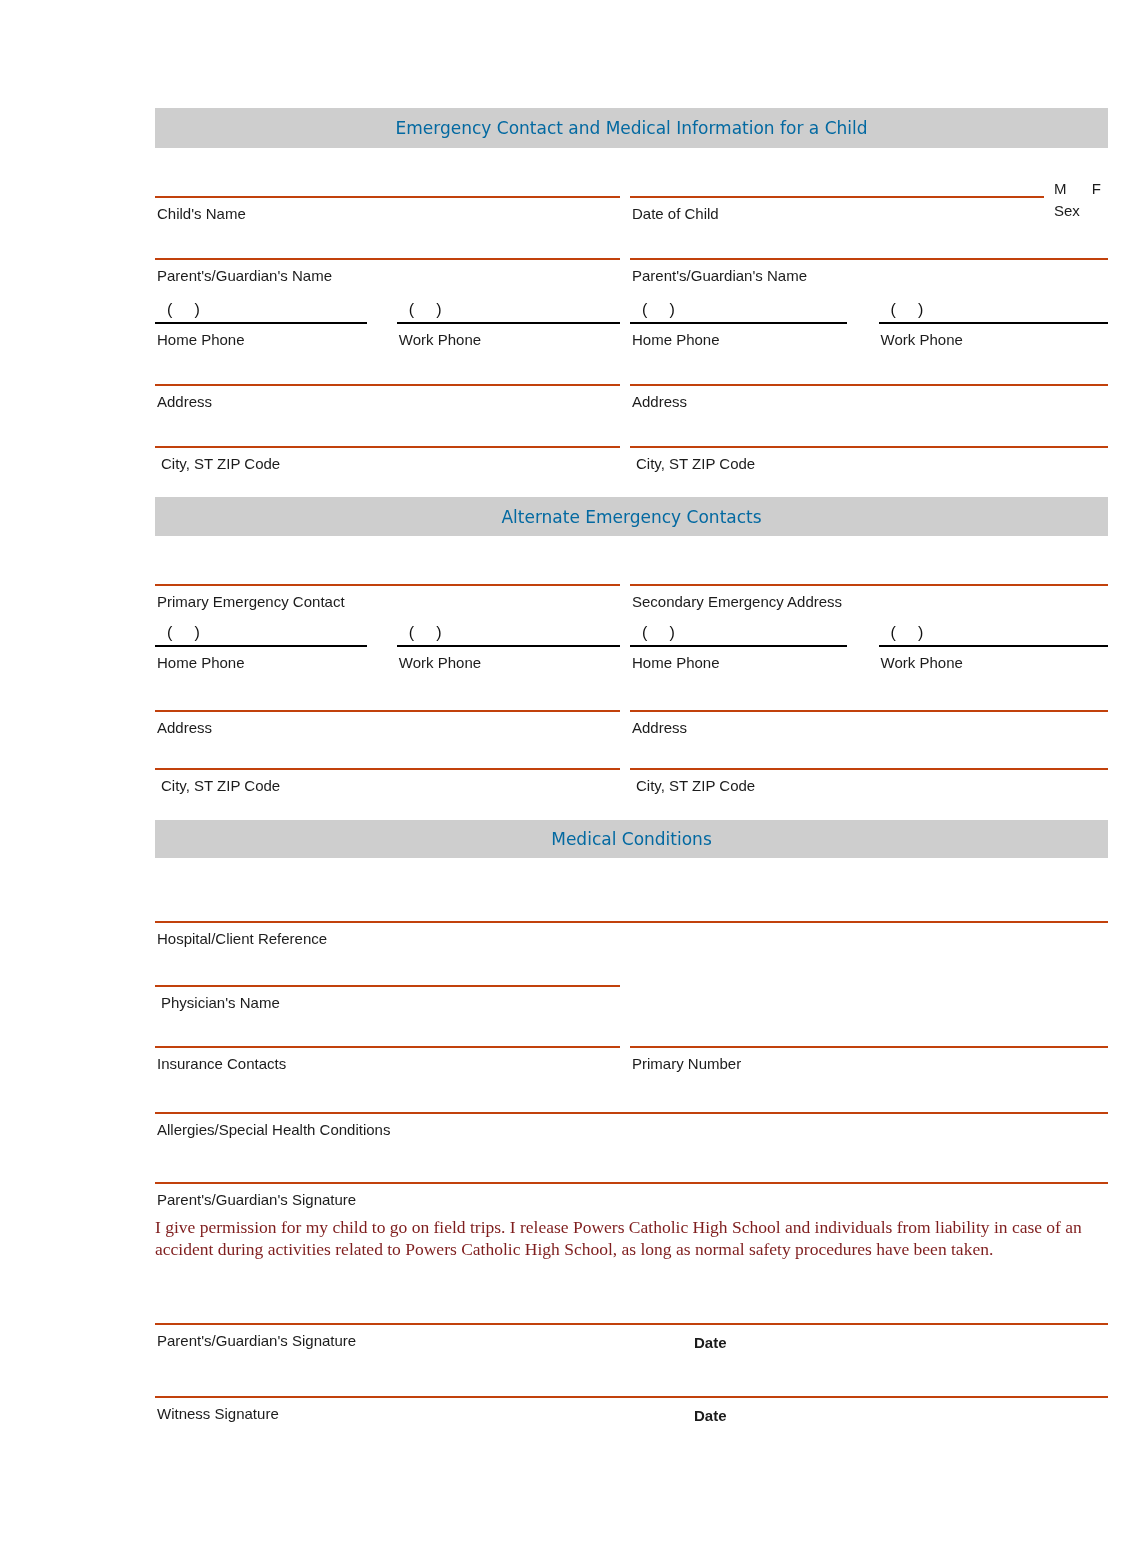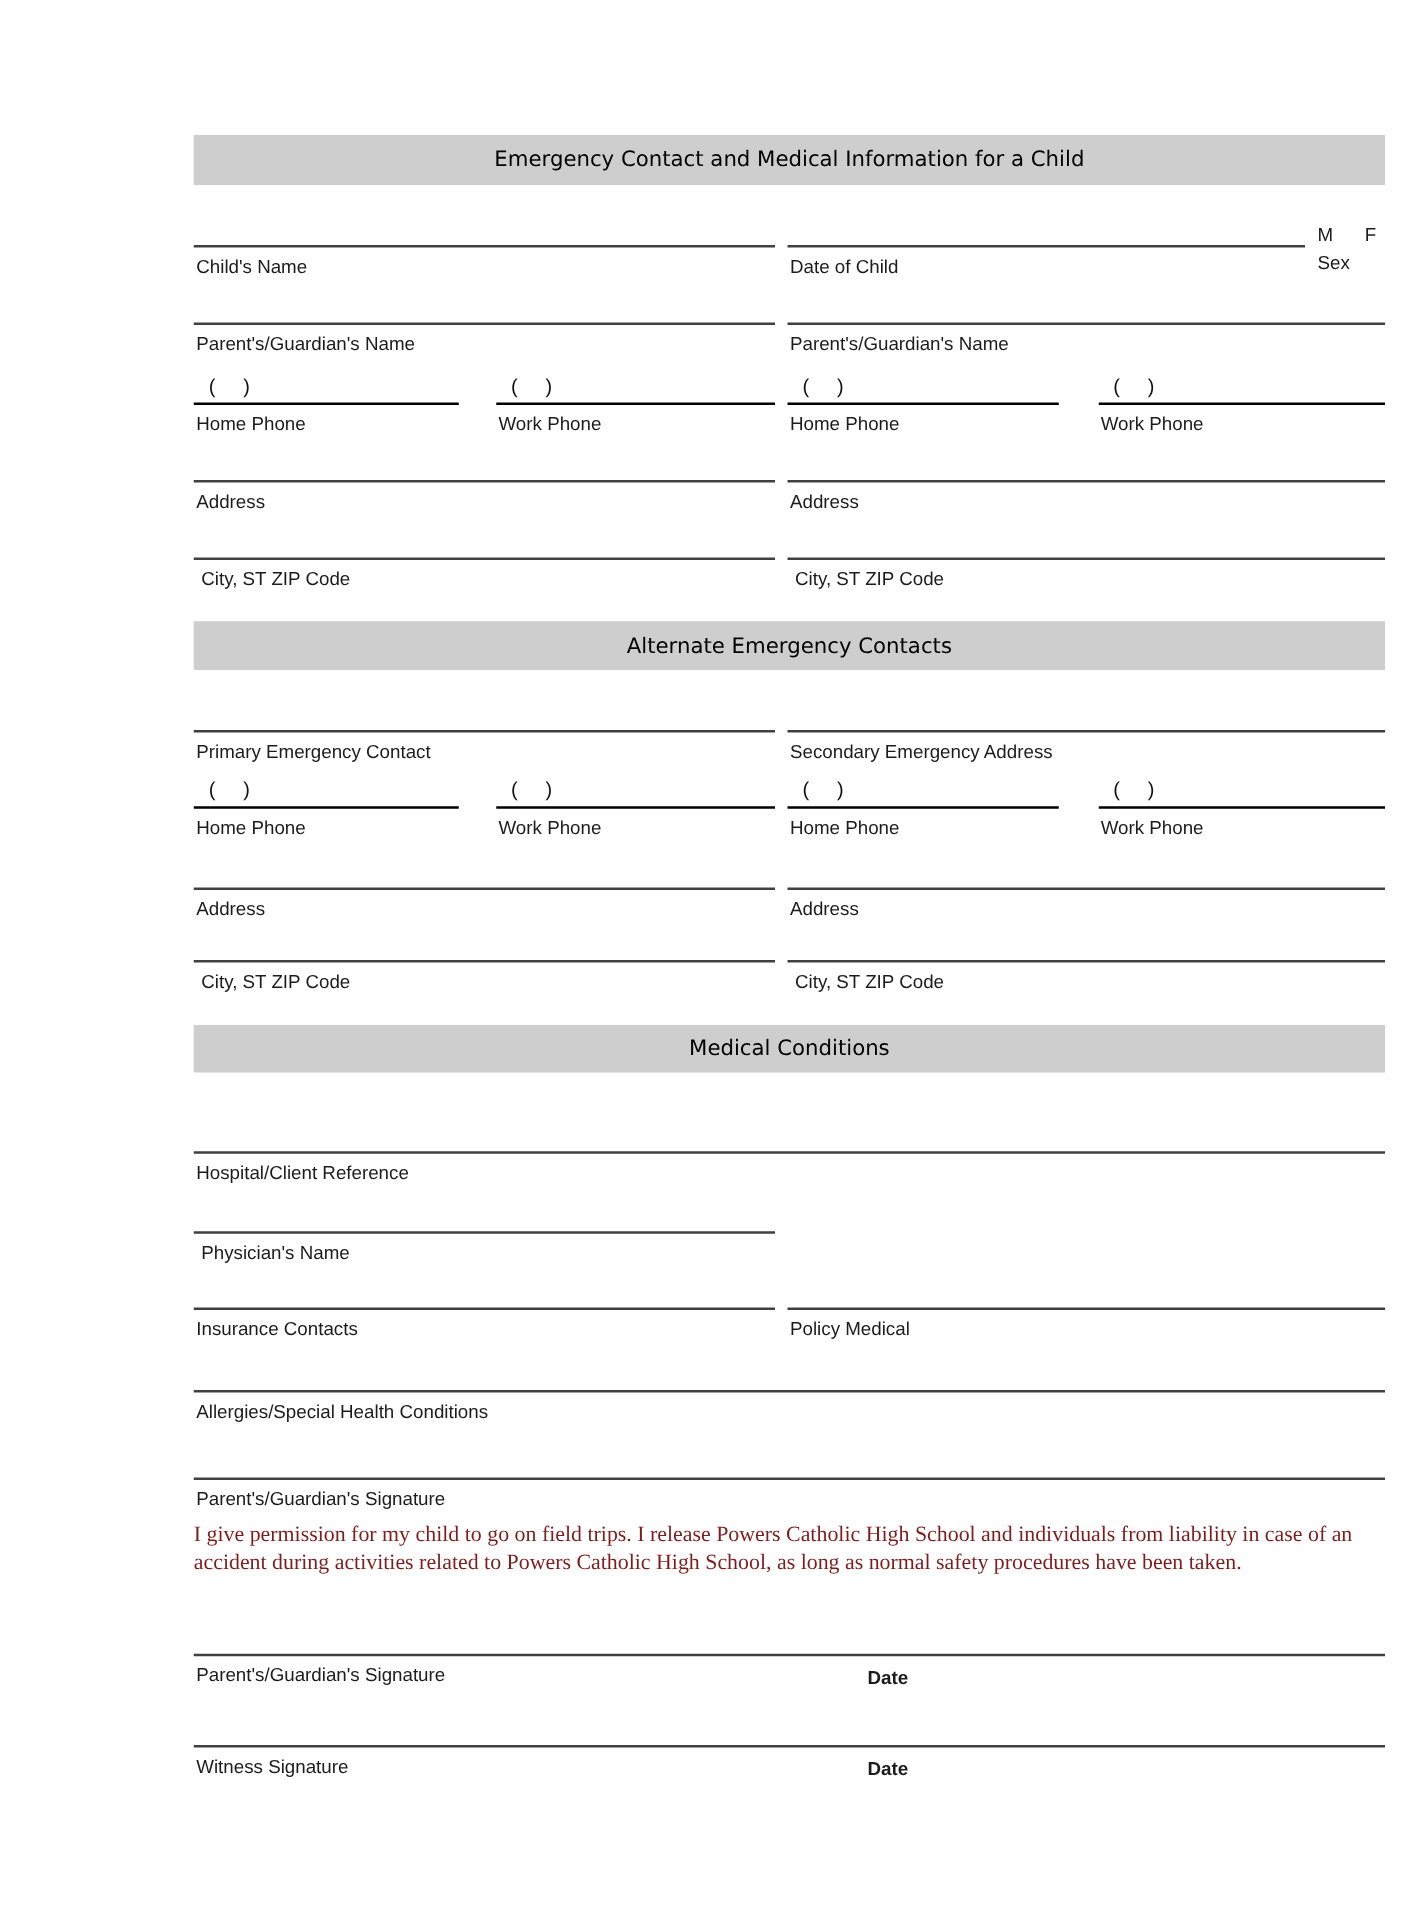--- a/index.html
+++ b/index.html
@@ -9,25 +9,25 @@
     background:#ffffff;
     font-family:"Liberation Sans",sans-serif;
     color:#1c1c1c;
     overflow:hidden;
   }
   .bar{
     position:absolute;left:155px;width:953px;height:40px;
     background:#cecece;
     display:flex;align-items:center;justify-content:center;
     font-family:"DejaVu Sans",sans-serif;
-    font-size:17px;color:#000000;
+    font-size:17px;color:#0369a1;
   }
   .field{
     position:absolute;
-    border-top:2px solid #404040;
+    border-top:2px solid #c2410c;
     padding-top:7px;
     font-size:15px;
   }
   .lbl{display:inline-block;padding-left:2px;white-space:nowrap;}
   .phone-row{
     position:absolute;
     display:flex;justify-content:space-between;
   }
   .pfield{
     position:relative;
@@ -170,21 +170,21 @@
   </div>
 
   <div class="field" style="left:155px;top:985px;width:465px">
     <span class="lbl" style="padding-left:6px">Physician's Name</span>
   </div>
 
   <div class="field" style="left:155px;top:1046px;width:465px">
     <span class="lbl">Insurance Contacts</span>
   </div>
   <div class="field" style="left:630px;top:1046px;width:478px">
-    <span class="lbl">Policy Medical</span>
+    <span class="lbl">Primary Number</span>
   </div>
 
   <div class="field" style="left:155px;top:1112px;width:953px">
     <span class="lbl">Allergies/Special Health Conditions</span>
   </div>
 
   <div class="field" style="left:155px;top:1182px;width:953px">
     <span class="lbl">Parent's/Guardian's Signature</span>
   </div>
 

